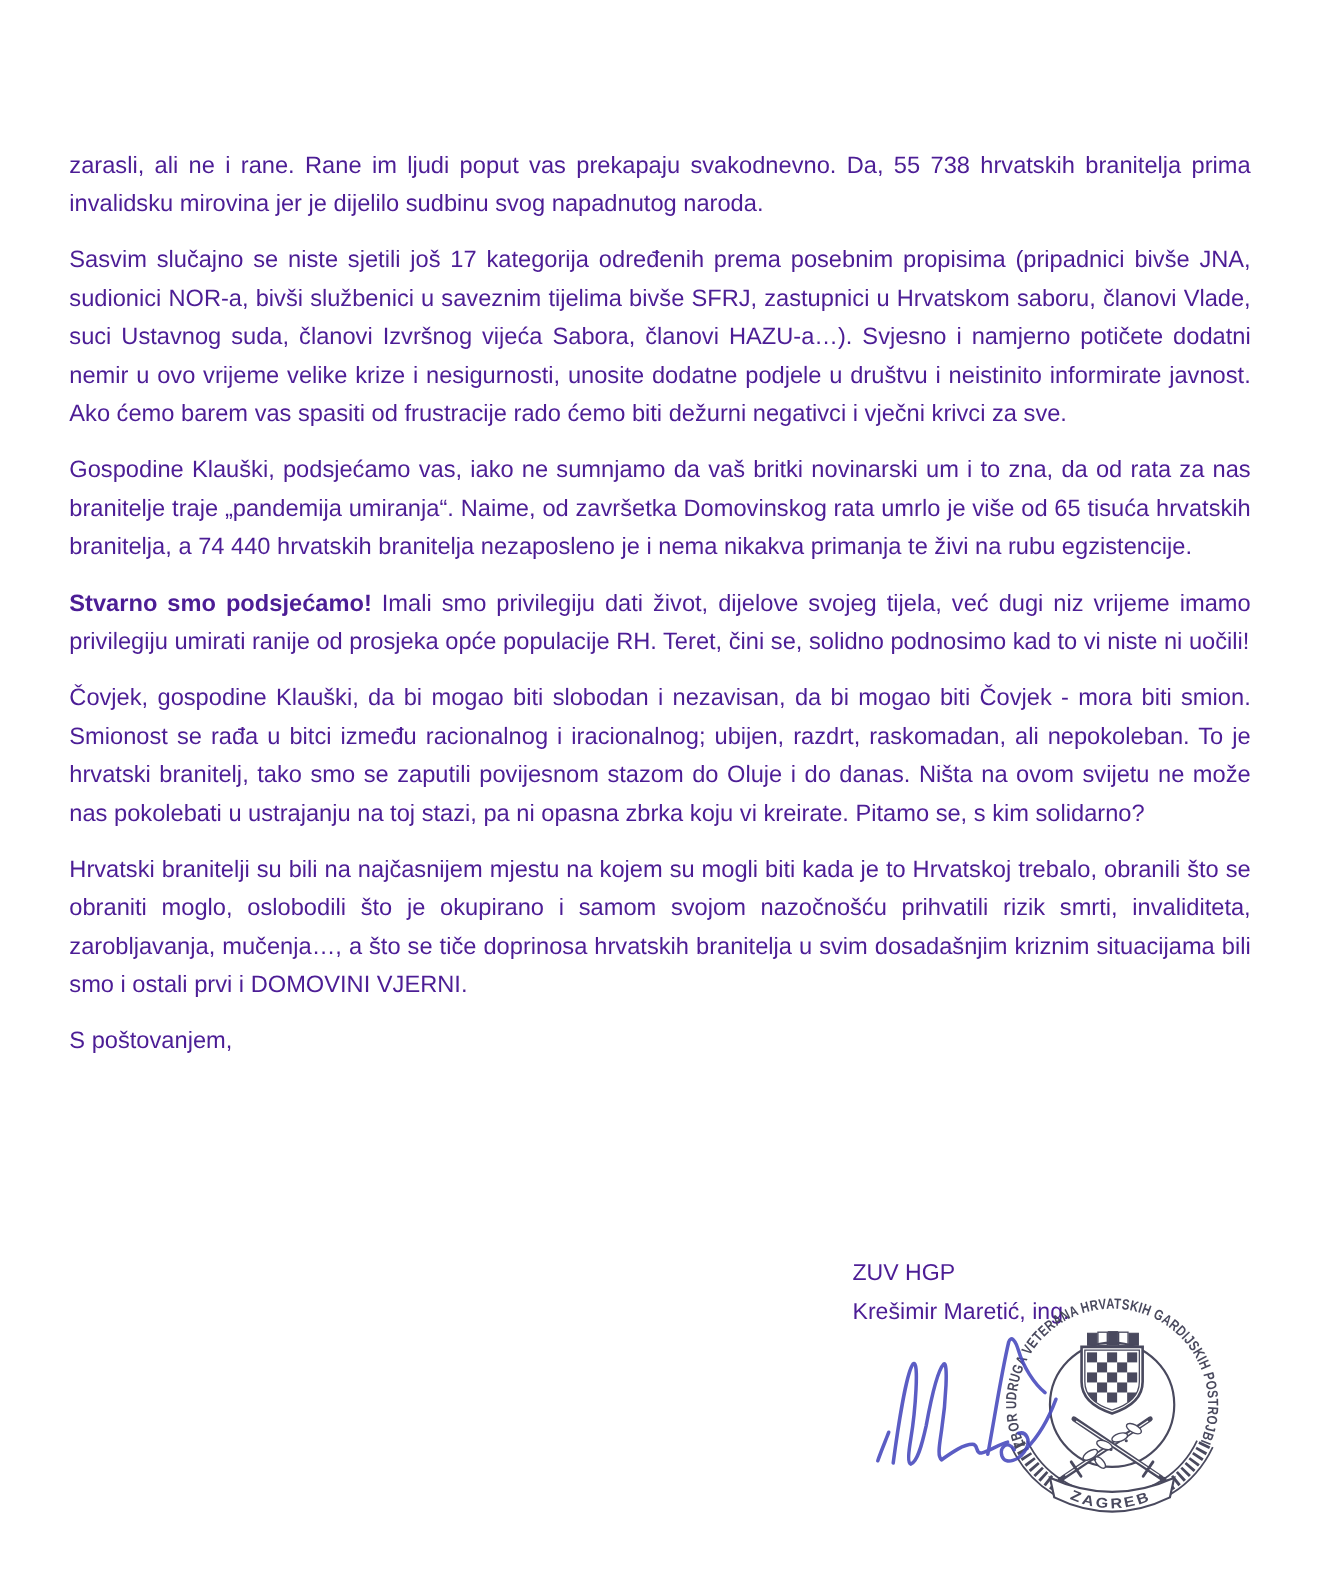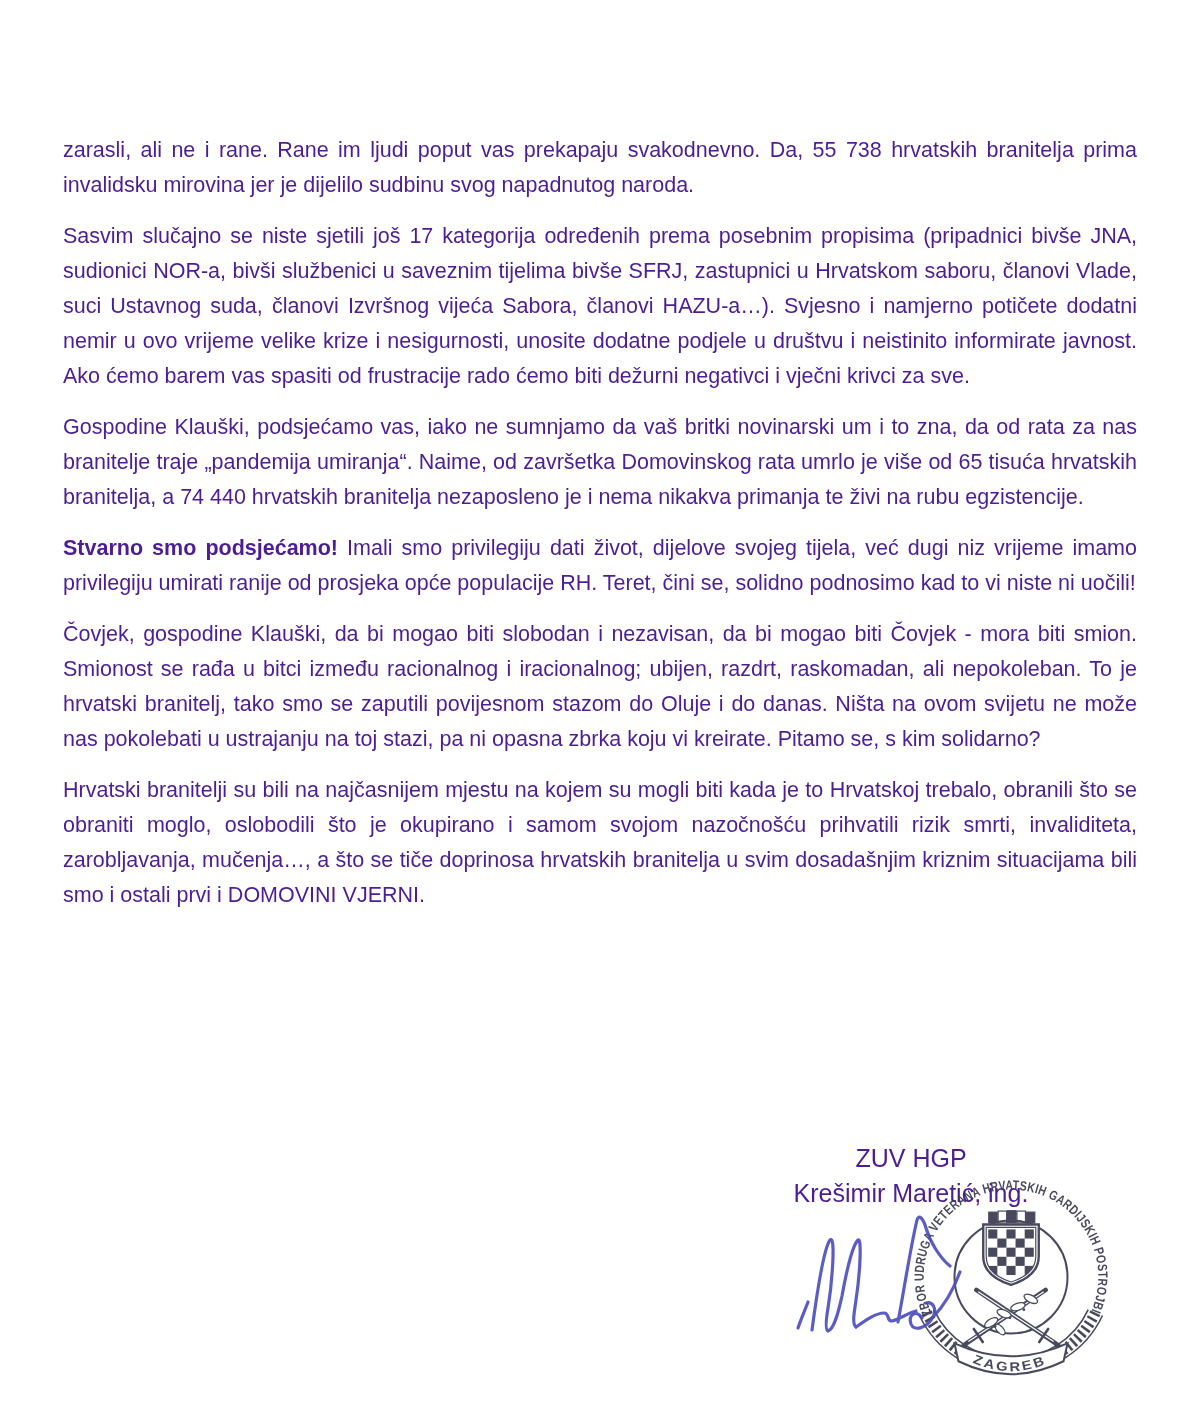--- a/index.html
+++ b/index.html
@@ -19,22 +19,21 @@
   .content p {
     margin:0 0 16px 0;
     font-size:21.5px;
     line-height:35px;
     text-align:justify;
   }
   .content p.closing { text-align:left; }
   .sig-block {
     position:absolute;
     left:775px; top:1141px; width:272px;
-    text-align:center;
-    font-size:25px;
+    font-size:21px;
     line-height:34.5px;
     z-index:1;
   }
   .sig-block .org { }
   .sig-block .title { letter-spacing:7px; }
   .stamp-svg {
     position:absolute;
     left:897px; top:1163px;
     width:228px; height:228px;
     z-index:2;
@@ -52,20 +51,21 @@
 
 <div class="page">
 
   <div class="content">
     <p>zarasli, ali ne i rane. Rane im ljudi poput vas prekapaju svakodnevno. Da, 55 738 hrvatskih branitelja prima invalidsku mirovina jer je dijelilo sudbinu svog napadnutog naroda.</p>
     <p>Sasvim slučajno se niste sjetili još 17 kategorija određenih prema posebnim propisima (pripadnici bivše JNA, sudionici NOR-a, bivši službenici u saveznim tijelima bivše SFRJ, zastupnici u Hrvatskom saboru, članovi Vlade, suci Ustavnog suda, članovi Izvršnog vijeća Sabora, članovi HAZU-a…). Svjesno i namjerno potičete dodatni nemir u ovo vrijeme velike krize i nesigurnosti, unosite dodatne podjele u društvu i neistinito informirate javnost. Ako ćemo barem vas spasiti od frustracije rado ćemo biti dežurni negativci i vječni krivci za sve.</p>
     <p>Gospodine Klauški, podsjećamo vas, iako ne sumnjamo da vaš britki novinarski um i to zna, da od rata za nas branitelje traje „pandemija umiranja“. Naime, od završetka Domovinskog rata umrlo je više od 65 tisuća hrvatskih branitelja, a 74 440 hrvatskih branitelja nezaposleno je i nema nikakva primanja te živi na rubu egzistencije.</p>
     <p><strong>Stvarno smo podsjećamo!</strong><span> Imali smo privilegiju dati život, dijelove svojeg tijela, već dugi niz vrijeme imamo privilegiju umirati ranije od prosjeka opće populacije RH. Teret, čini se, solidno podnosimo kad to vi niste ni uočili!</span></p>
     <p>Čovjek, gospodine Klauški, da bi mogao biti slobodan i nezavisan, da bi mogao biti Čovjek - mora biti smion. Smionost se rađa u bitci između racionalnog i iracionalnog; ubijen, razdrt, raskomadan, ali nepokoleban. To je hrvatski branitelj, tako smo se zaputili povijesnom stazom do Oluje i do danas. Ništa na ovom svijetu ne može nas pokolebati u ustrajanju na toj stazi, pa ni opasna zbrka koju vi kreirate. Pitamo se, s kim solidarno?</p>
     <p>Hrvatski branitelji su bili na najčasnijem mjestu na kojem su mogli biti kada je to Hrvatskoj trebalo, obranili što se obraniti moglo, oslobodili što je okupirano i samom svojom nazočnošću prihvatili rizik smrti, invaliditeta, zarobljavanja, mučenja…, a što se tiče doprinosa hrvatskih branitelja u svim dosadašnjim kriznim situacijama bili smo i ostali prvi i DOMOVINI VJERNI.</p>
+    <p class="closing">S poštovanjem,</p>
   </div>
 
   <div class="sig-block">
     <div class="org">ZUV HGP</div>
     <div class="name">Krešimir Maretić, ing.</div>
   </div>
 
   <svg class="stamp-svg" viewBox="0 0 230 230">
     <defs>
       <path id="ringPath" d="M 35.3 152.2 A 88 88 0 1 1 194.7 152.2" fill="none"></path>

